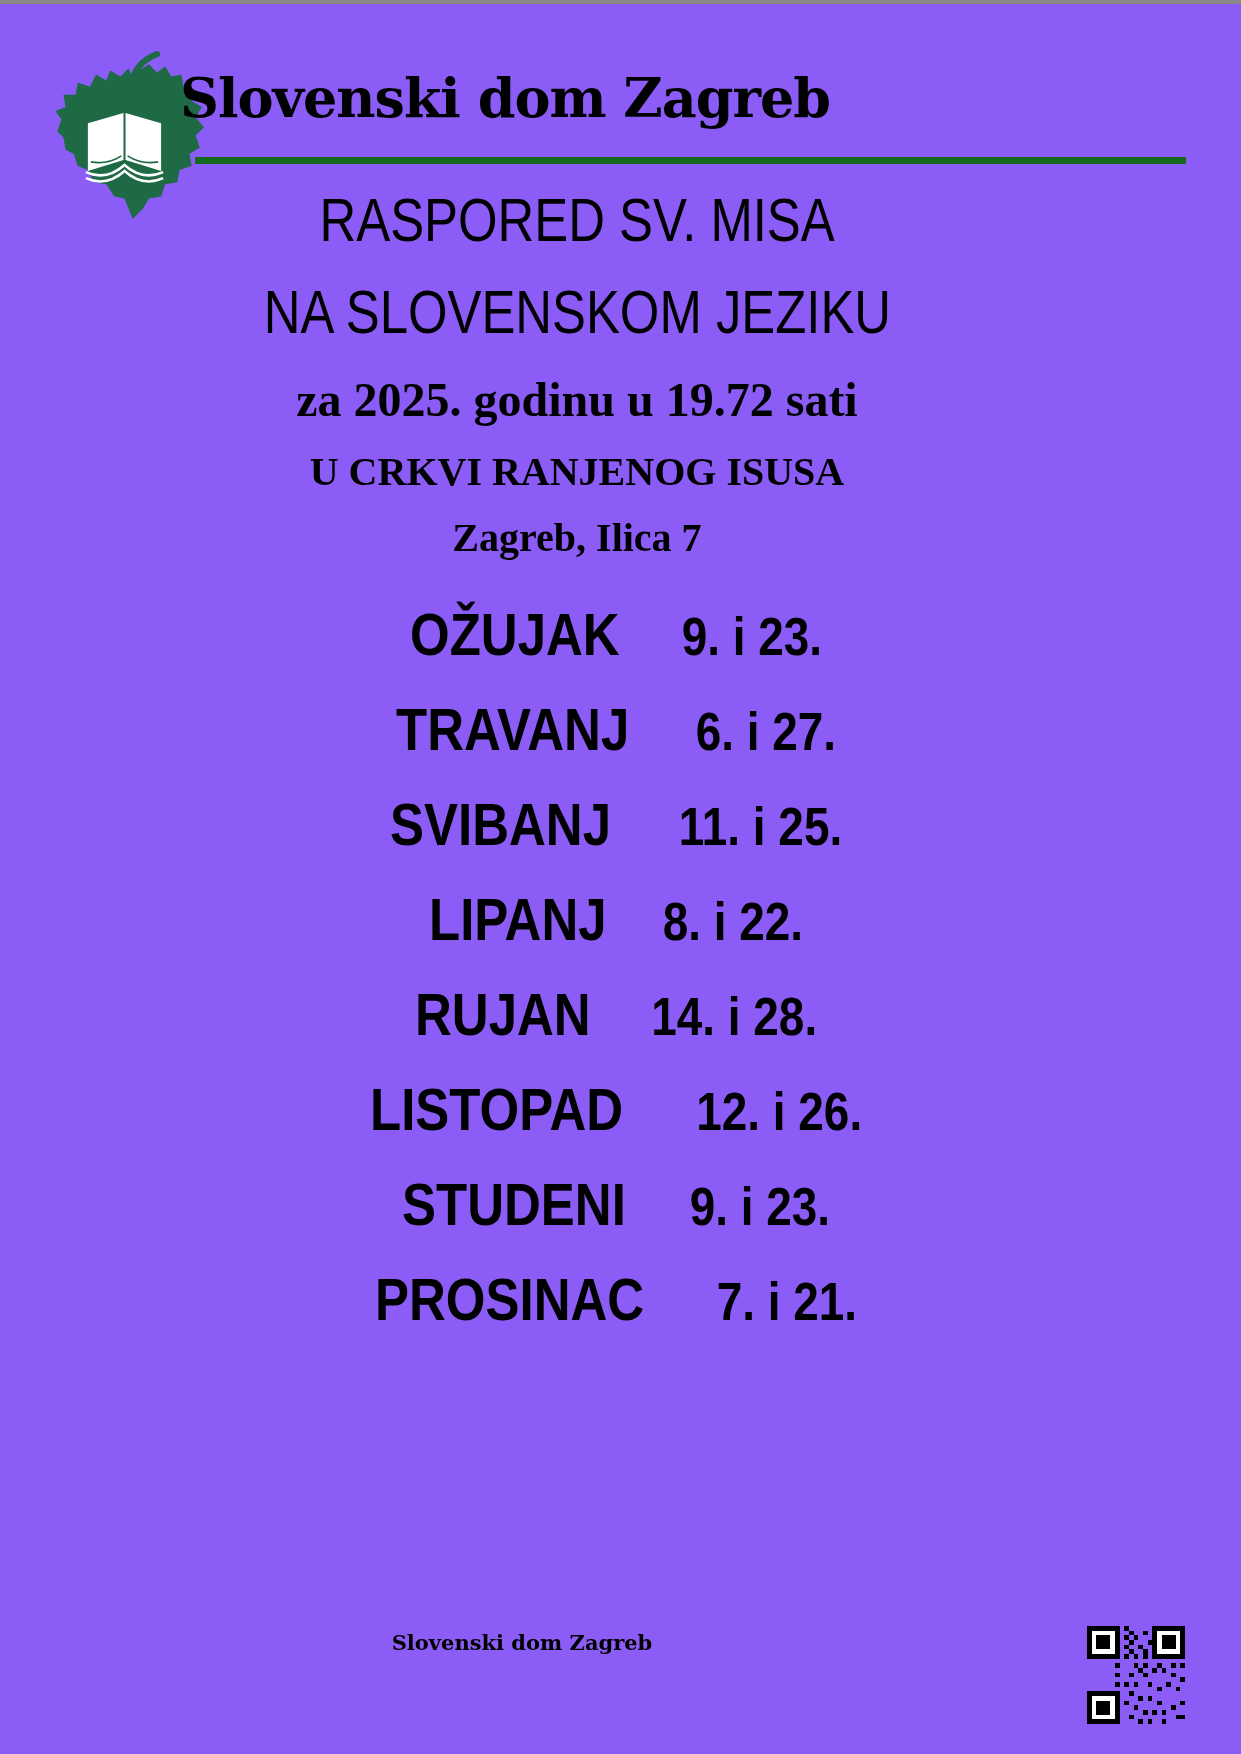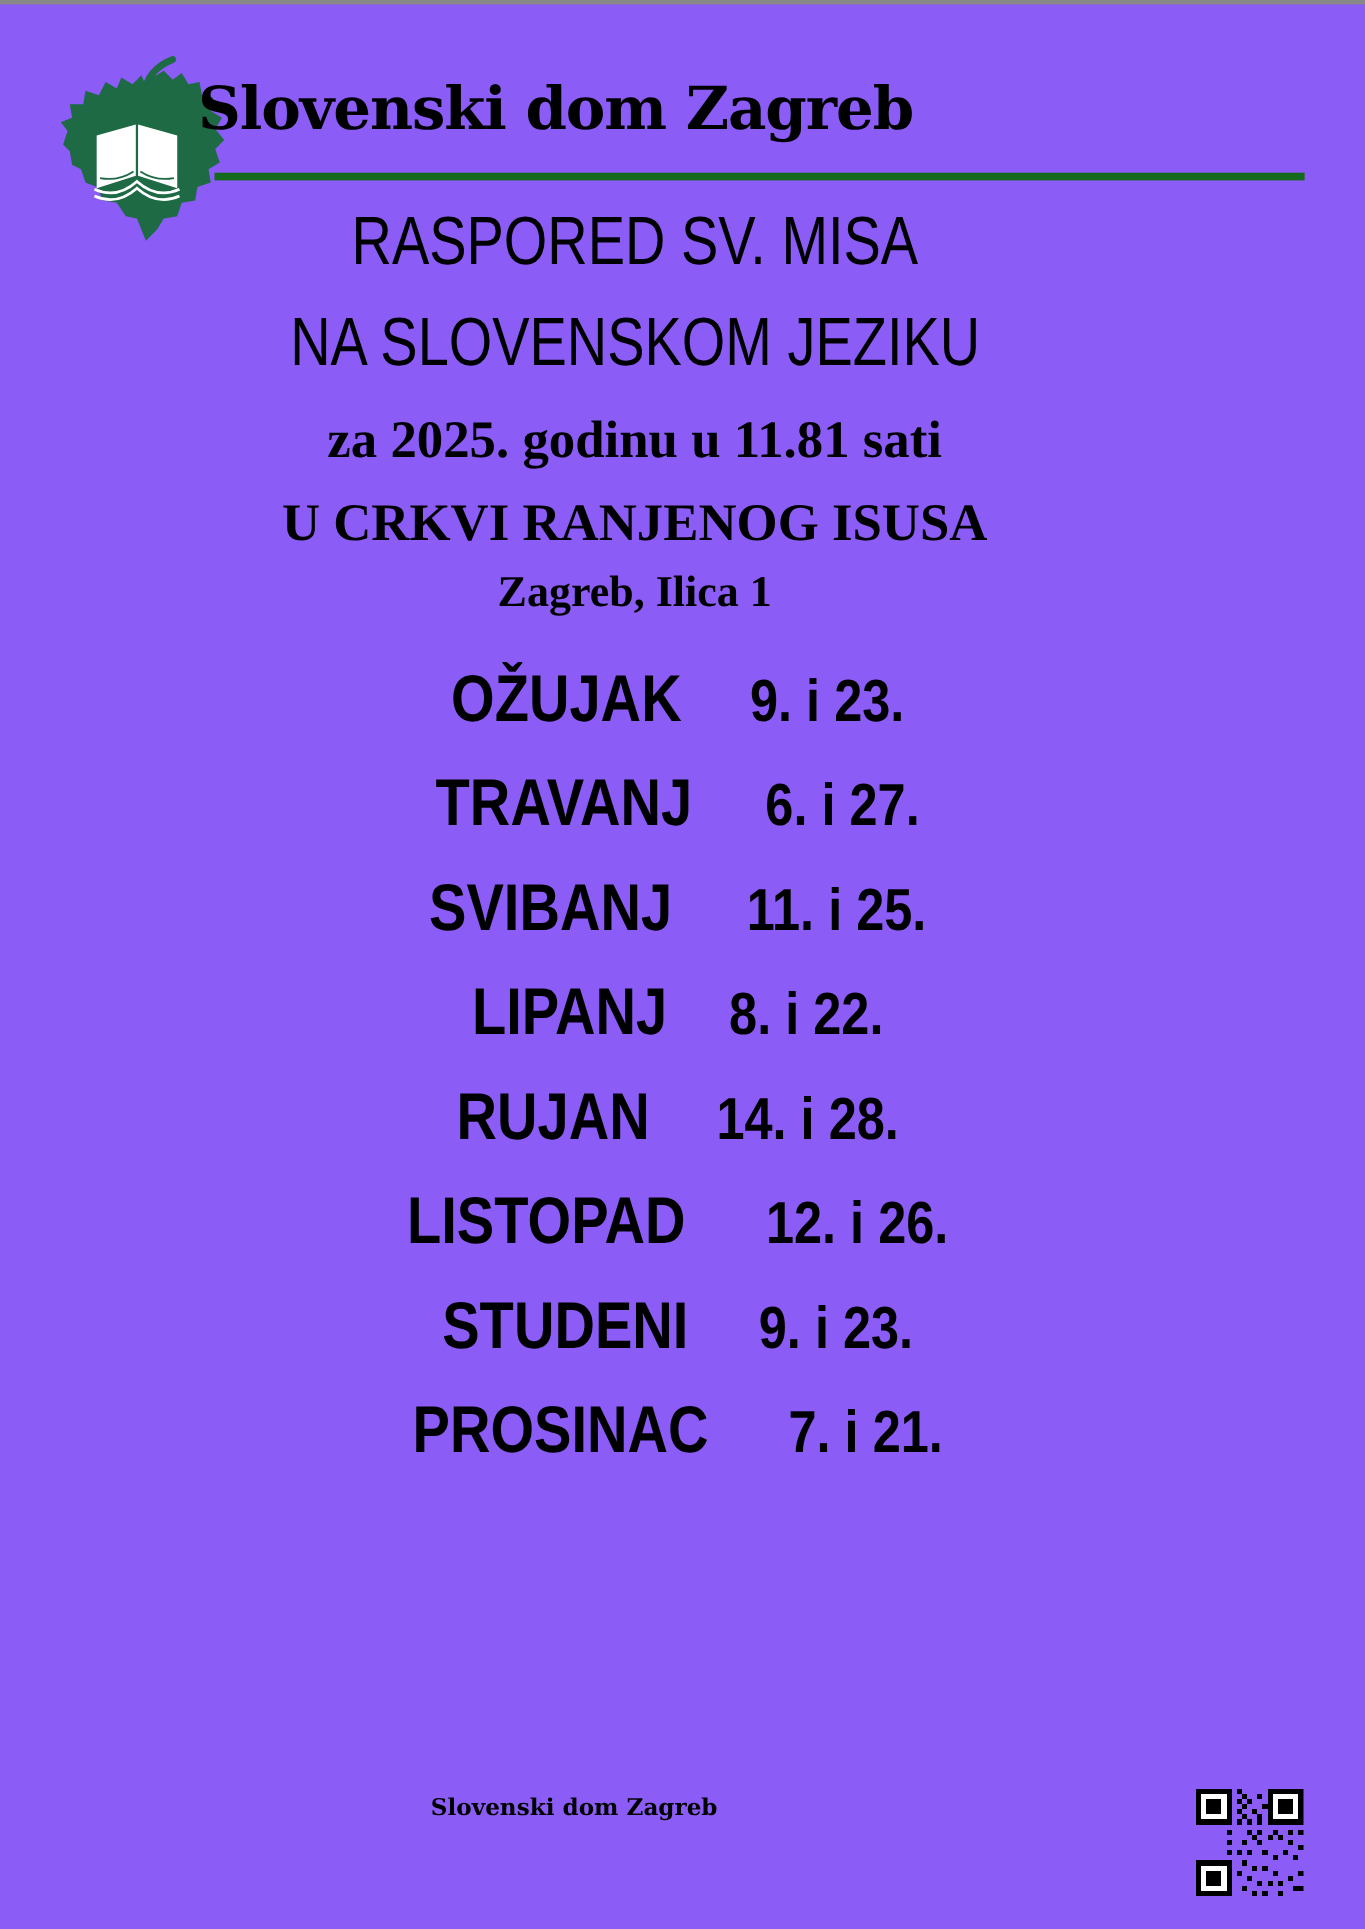--- a/index.html
+++ b/index.html
@@ -42,21 +42,21 @@
   }
   .t-sans>span{display:inline-block;transform:scaleX(0.82);transform-origin:center;}
   .t1{top:182px;}
   .t2{top:274px;}
   .t-serif{
     position:absolute;left:0;width:100%;
     font-family:"Liberation Serif",serif;font-weight:bold;
     white-space:nowrap;
   }
   .t3{top:368px;font-size:48px;}
-  .t4{top:444px;font-size:48px;}
+  .t4{top:444px;font-size:40px;}
   .t5{top:510px;font-size:40px;}
 
   
   .schedule{position:absolute;left:170px;top:598px;width:892px;}
   .srow{
     display:flex;justify-content:center;align-items:baseline;
     height:95px;
   }
   .srow .month{
     font-weight:bold;font-size:60px;line-height:66px;white-space:nowrap;
@@ -103,23 +103,23 @@
   </svg>
 
   <div class="brand">Slovenski dom Zagreb</div>
 
 
   <div class="rule"></div>
 
   <div class="titles">
     <div class="t-sans t1"><span>RASPORED SV. MISA</span></div>
     <div class="t-sans t2"><span>NA SLOVENSKOM JEZIKU</span></div>
-    <div class="t-serif t3">za 2025. godinu u 11.81 sati</div>
+    <div class="t-serif t3">za 2025. godinu u 19.72 sati</div>
     <div class="t-serif t4">U CRKVI RANJENOG ISUSA</div>
-    <div class="t-serif t5">Zagreb, Ilica 1</div>
+    <div class="t-serif t5">Zagreb, Ilica 7</div>
   </div>
 
   <div class="schedule">
     <div class="srow">
       <span class="month">OŽUJAK</span>
       <span class="dates">9. i 23.</span>
     </div>
     <div class="srow">
       <span class="month">TRAVANJ</span>
       <span class="dates">6. i 27.</span>

